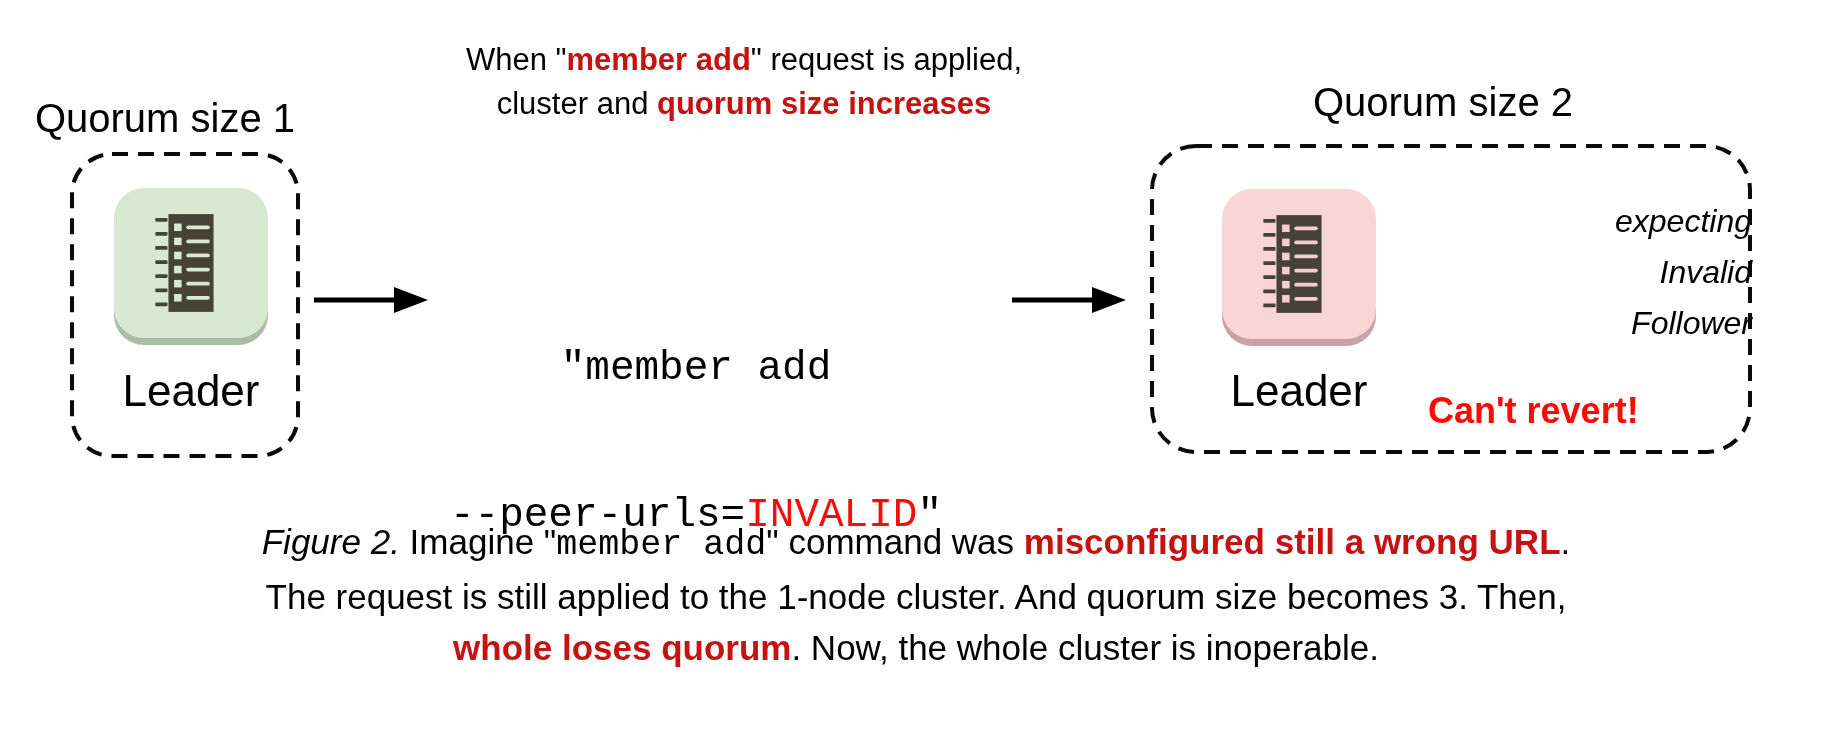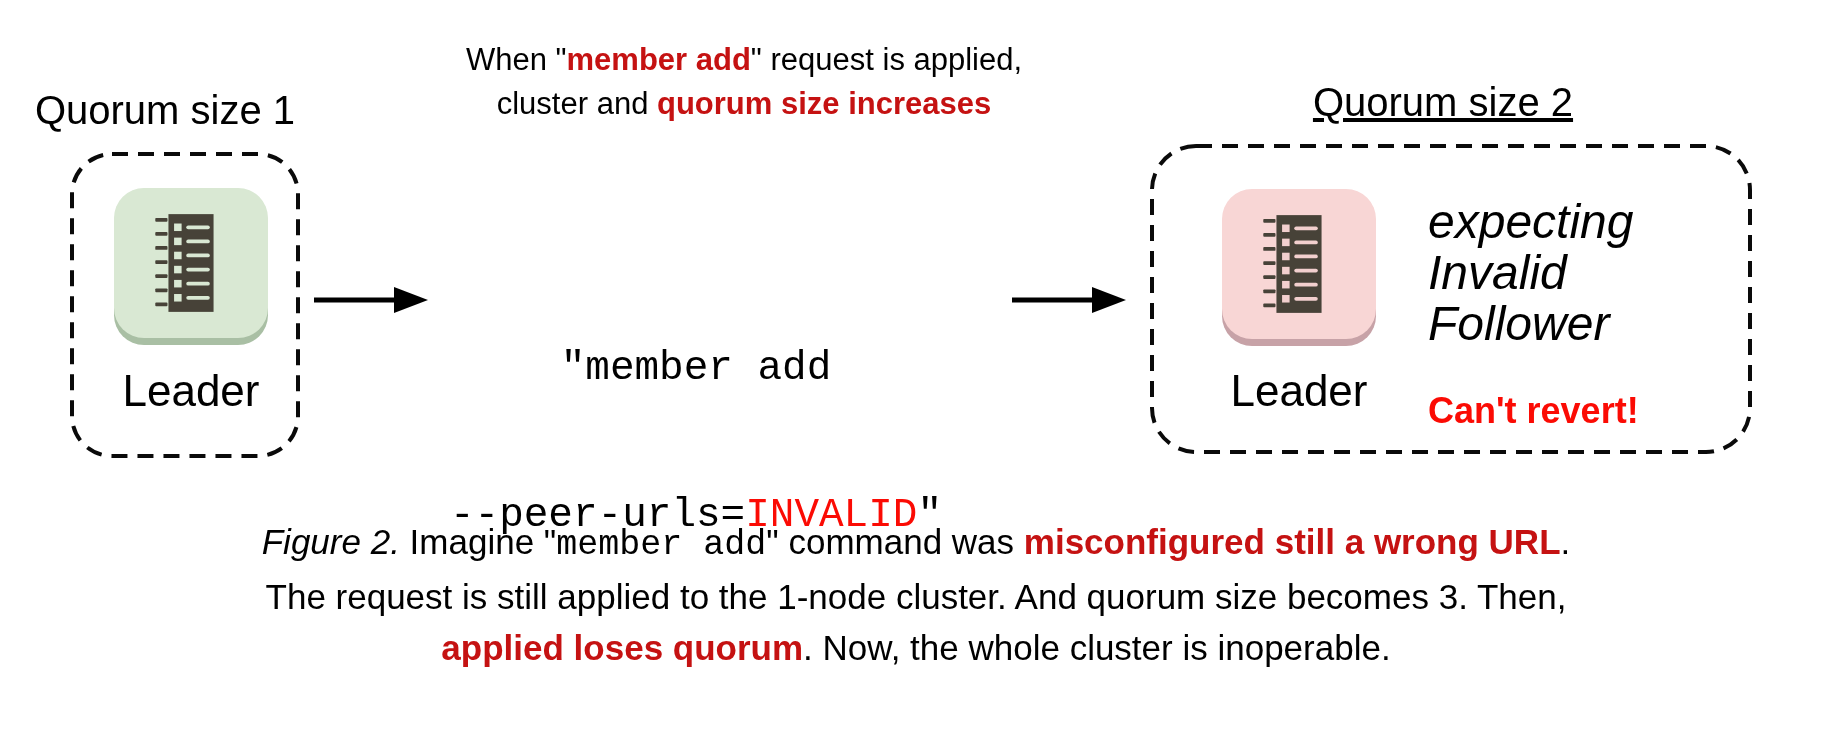--- a/index.html
+++ b/index.html
@@ -3,22 +3,22 @@
 <meta charset="utf-8">
 <style>
   html,body{margin:0;padding:0;background:#ffffff;}
   body{font-family:"Liberation Sans",sans-serif;color:#000;}
   .canvas{position:relative;width:1832px;height:738px;background:#fff;overflow:hidden;}
 
   .abs{position:absolute;}
 
   
   .heading{font-size:40px;text-align:center;white-space:nowrap;letter-spacing:0;}
-  .heading-left{left:15px;top:88px;width:300px;}
-  .heading-right{left:1278px;top:80px;width:330px;text-decoration:underline;}
+  .heading-left{left:15px;top:96px;width:300px;}
+  .heading-right{left:1278px;top:80px;width:330px;}
 
   
   .dash-box{pointer-events:none;}
   .box-left{left:70px;top:152px;width:230px;height:306px;}
   .box-right{left:1150px;top:144px;width:602px;height:310px;}
   .dash-box svg{display:block;width:100%;height:100%;}
 
   
   .node-icon{width:154px;height:150px;border-radius:30px;display:flex;align-items:center;justify-content:center;}
   .node-green{left:114px;top:188px;background:var(--icon_green_bg,#d9e8d3);box-shadow:0 7px 0 var(--icon_green_shadow,#a9bfa4);--row:var(--icon_green_bg,#d9e8d3);}
@@ -36,21 +36,21 @@
   .arrow-1{left:314px;top:284px;}
   .arrow-2{left:1012px;top:284px;}
 
   
   .annotation{left:372px;top:38px;width:744px;font-size:31px;line-height:44px;text-align:center;}
 
   
   .code{left:296px;top:246px;width:800px;font-family:"Liberation Mono",monospace;font-size:41px;line-height:49px;text-align:center;white-space:pre;}
 
   
-  .status{left:1428px;top:196px;width:324px;font-size:48px;line-height:51px;font-style:italic;text-align:left;}
+  .status{left:1428px;top:196px;width:324px;font-size:32px;line-height:51px;font-style:italic;text-align:right;}
   .warning{left:1428px;top:390px;width:324px;font-size:36px;font-weight:700;text-align:left;color:var(--red_bright,#fb0b04);white-space:nowrap;}
 
   
   .caption{left:0;top:516px;width:1832px;font-size:35px;line-height:51px;text-align:center;}
 
   
   .seg-k{color:#000;}
   .seg-r{color:var(--red_dark,#c51212);font-weight:700;}
   .seg-m{font-family:"Liberation Mono",monospace;}
   .seg-i{font-style:italic;}
@@ -153,16 +153,16 @@
     <div>expecting</div>
     <div>Invalid</div>
     <div>Follower</div>
   </div>
 
   <div class="abs warning">Can't revert!</div>
 
   <div class="abs caption">
     <div><span class="seg-i">Figure 2.</span><span class="seg-k"> Imagine "</span><span class="seg-m">member add</span><span class="seg-k">" command was </span><span class="seg-r">misconfigured still a wrong URL</span><span class="seg-k">.</span></div>
     <div><span class="seg-k">The request is still applied to the 1-node cluster. And quorum size becomes 3. Then,</span></div>
-    <div><span class="seg-r">applied loses quorum</span><span class="seg-k">. Now, the whole cluster is inoperable.</span></div>
+    <div><span class="seg-r">whole loses quorum</span><span class="seg-k">. Now, the whole cluster is inoperable.</span></div>
   </div>
 
 </div>
 
 </body></html>

